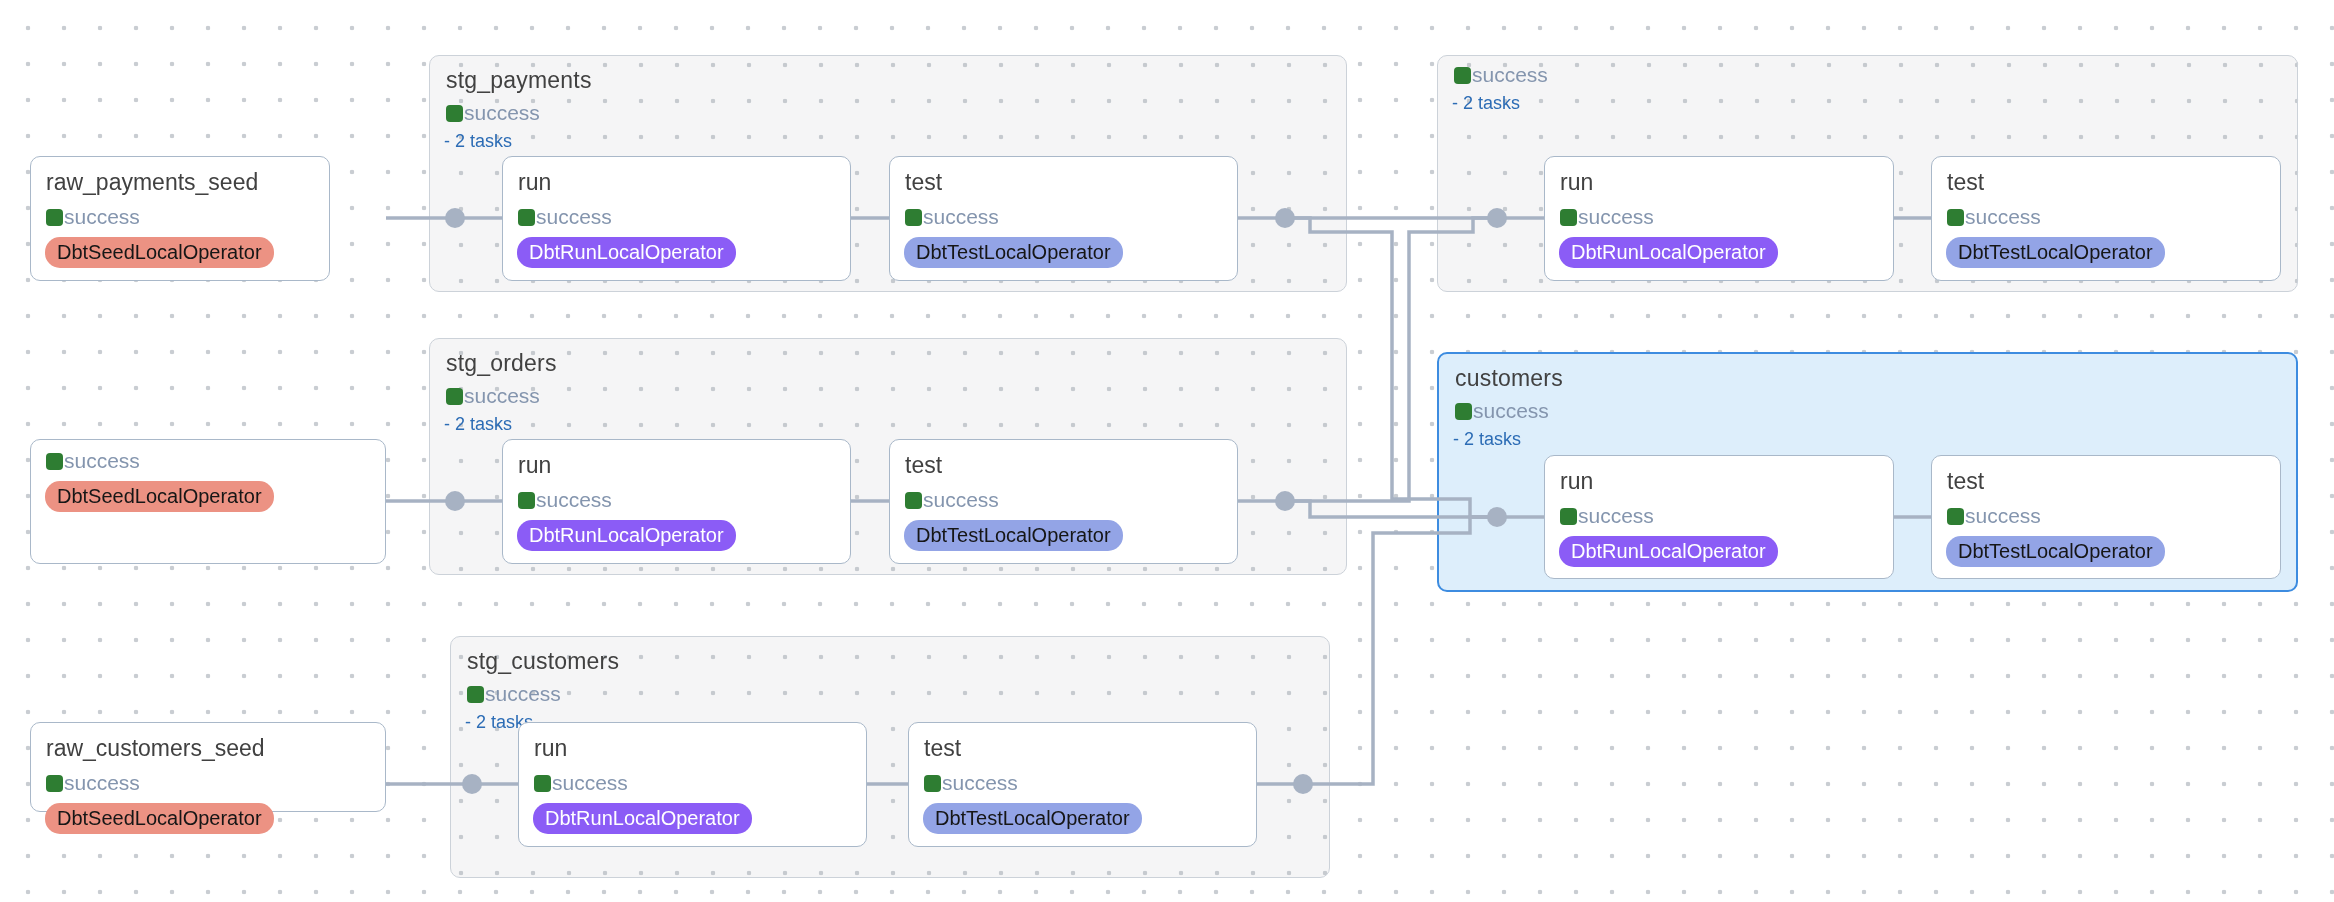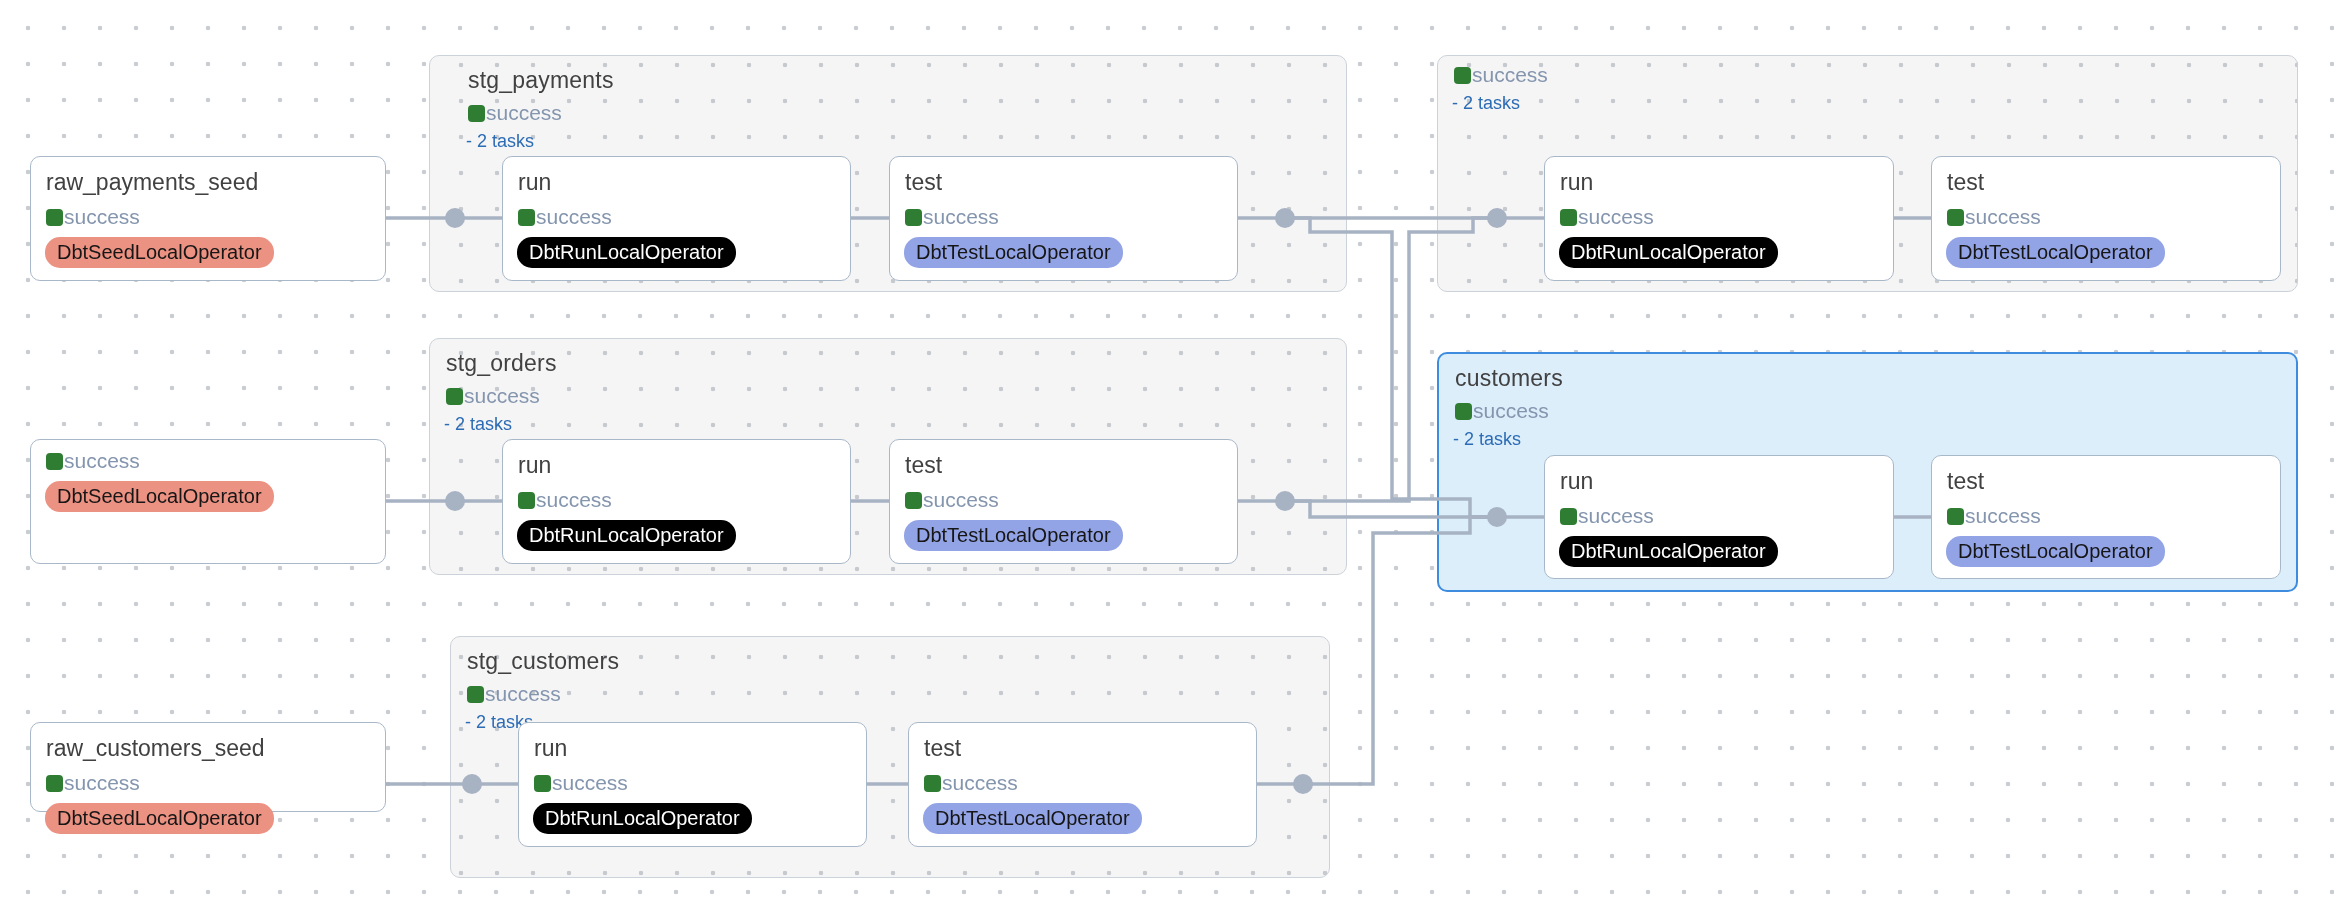--- a/index.html
+++ b/index.html
@@ -57,41 +57,41 @@
   .node .status-row { margin: 9px 0 0 15px; }
   .pill {
     display: inline-block;
     margin: 8px 0 0 14px;
     padding: 4px 12px 5px 12px;
     border-radius: 15px;
     font-size: 20px;
     line-height: 1.1;
   }
   .pill-seed { background: #ec9283; color: #161616; }
-  .pill-run  { background: #000000; color: #ffffff; }
+  .pill-run  { background: #8b5cf6; color: #ffffff; }
   .pill-test { background: #93a4e6; color: #161616; }
   svg.edge-layer {
     position: absolute;
     left: 0; top: 0;
     z-index: 5;
     pointer-events: none;
   }
   svg.edge-layer path {
     fill: none;
     stroke: #a7b2c3;
     stroke-width: 3.5px;
   }
   svg.edge-layer circle { fill: #a7b2c3; }
 </style>
 </head>
 <body>
 
 <div class="canvas">
 
-  <div class="group" style="left:429px; top:55px; width:918px; height:237px; background-position:13px 27px;padding-left:22px;">
+  <div class="group" style="left:429px; top:55px; width:918px; height:237px; background-position:13px 27px;">
     <div class="group-title">stg_payments</div>
     <div class="status-row">
       <span class="status-sq"></span>
       <span class="status-text">success</span>
     </div>
     <div class="tasks-link">- 2 tasks</div>
   </div>
 
   <div class="group" style="left:429px; top:338px; width:918px; height:237px; background-position:13px 32px;">
     <div class="group-title">stg_orders</div>
@@ -148,21 +148,21 @@
     <circle cx="455" cy="218" r="10"></circle>
     <circle cx="455" cy="501" r="10"></circle>
     <circle cx="472" cy="784" r="10"></circle>
     <circle cx="1285" cy="218" r="10"></circle>
     <circle cx="1285" cy="501" r="10"></circle>
     <circle cx="1303" cy="784" r="10"></circle>
     <circle cx="1497" cy="218" r="10"></circle>
     <circle cx="1497" cy="517" r="10"></circle>
   </svg>
 
-  <div class="node" style="left:30px; top:156px; width:356px; height:125px;">
+  <div class="node" style="left:30px; top:156px; width:300px; height:125px;">
     <div class="node-title">raw_payments_seed</div>
     <div class="status-row">
       <span class="status-sq"></span>
       <span class="status-text">success</span>
     </div>
     <span class="pill pill-seed">DbtSeedLocalOperator</span>
   </div>
 
   <div class="node" style="left:30px; top:439px; width:356px; height:125px;">
     <div class="status-row">

